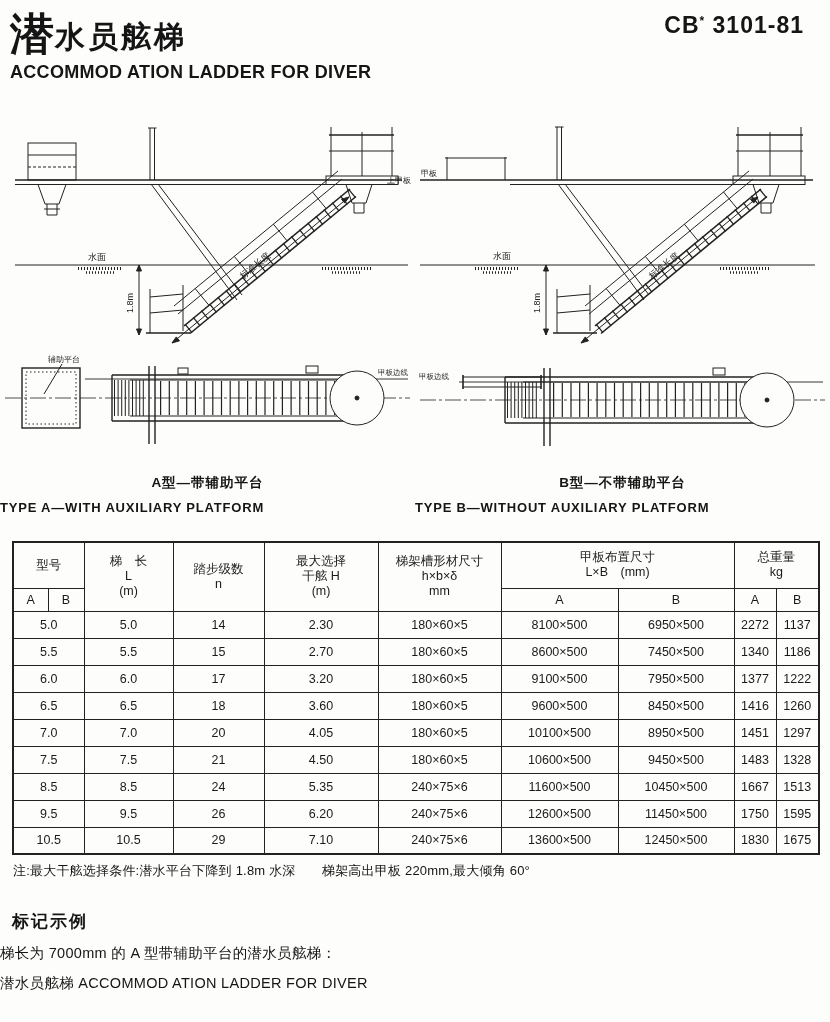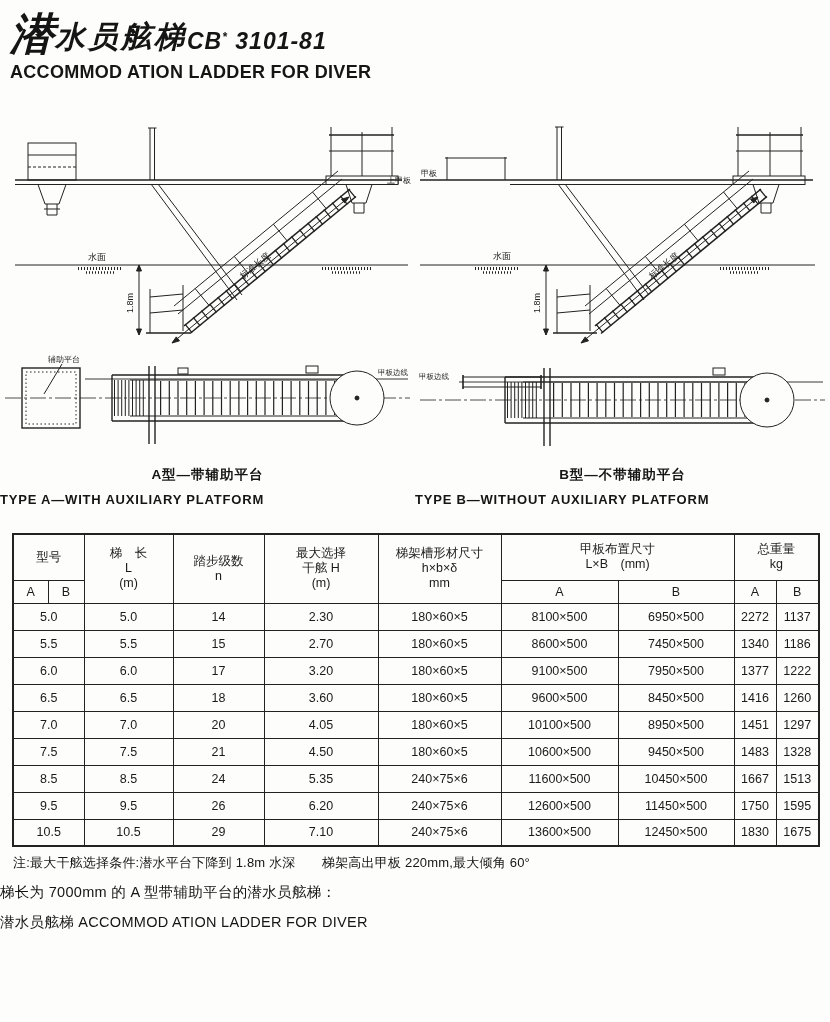--- a/index.html
+++ b/index.html
@@ -2,31 +2,31 @@
 <html><head>
 <meta charset="utf-8">
 <style>
   html,body { margin:0; padding:0; background:#e8e8e8; }
   .page {
     width:830px; height:1022px; margin:0 auto; background:#fdfdfb;
     position:relative; font-family:"Liberation Sans","DejaVu Sans",sans-serif;
     color:#151515; overflow:hidden;
   }
   
-  .title-row { display:flex; align-items:flex-start; padding:12px 45px 0 10px;font-style:italic; }
+  .title-row { display:flex; justify-content:space-between; align-items:flex-start; padding:12px 26px 0 10px; }
   .title-zh { white-space:nowrap; line-height:1; }
   .title-zh .big { font-size:44px; font-weight:bold; letter-spacing:1px; }
   .title-zh .rest { font-size:30px; font-weight:bold; letter-spacing:3px; vertical-align:2px; }
-  .std-no { font-size:23px; font-weight:bold; margin-top:16px; letter-spacing:1px; white-space:nowrap; }
+  .std-no { font-size:23px; font-weight:bold; letter-spacing:1px; white-space:nowrap; }
   .std-no sup { font-size:12px; vertical-align:8px; }
   .subtitle { font-size:18px; font-weight:bold; padding:6px 0 0 10px; letter-spacing:0.3px; }
   
   .figures { display:flex; margin-top:24px; }
   .figure { width:415px; }
-  .fig-caption-zh { text-align:center; font-size:13.5px; font-weight:bold; margin-top:6px; letter-spacing:1px; }
+  .fig-caption-zh { text-align:center; font-size:13.5px; font-weight:bold; margin-top:14px; letter-spacing:1px; }
   .fig-caption-en { font-size:13px; font-weight:bold; margin-top:8px; letter-spacing:0.8px; }
   svg { display:block; }
   svg text { font-family:"Liberation Sans","DejaVu Sans",sans-serif; }
   
   table.spec {
     border-collapse:collapse; margin:26px 0 0 12px;
     border:2px solid #222; table-layout:fixed; width:806px;
   }
   table.spec th, table.spec td {
     border:1px solid #222; text-align:center; vertical-align:middle;
@@ -382,16 +382,17 @@
           <td>13600×500</td>
           <td>12450×500</td>
           <td>1830</td>
           <td>1675</td>
         </tr>
       </tbody>
   </table>
 
   <div class="note">注:最大干舷选择条件:潜水平台下降到 1.8m 水深　　梯架高出甲板 220mm,最大倾角 60°</div>
 
+  <div class="marking-heading">标记示例</div>
   <div class="marking-line">梯长为 7000mm 的 A 型带辅助平台的潜水员舷梯：</div>
   <div class="marking-line">潜水员舷梯 ACCOMMOD ATION LADDER FOR DIVER</div>
 
 </div>
 
 </body></html>

